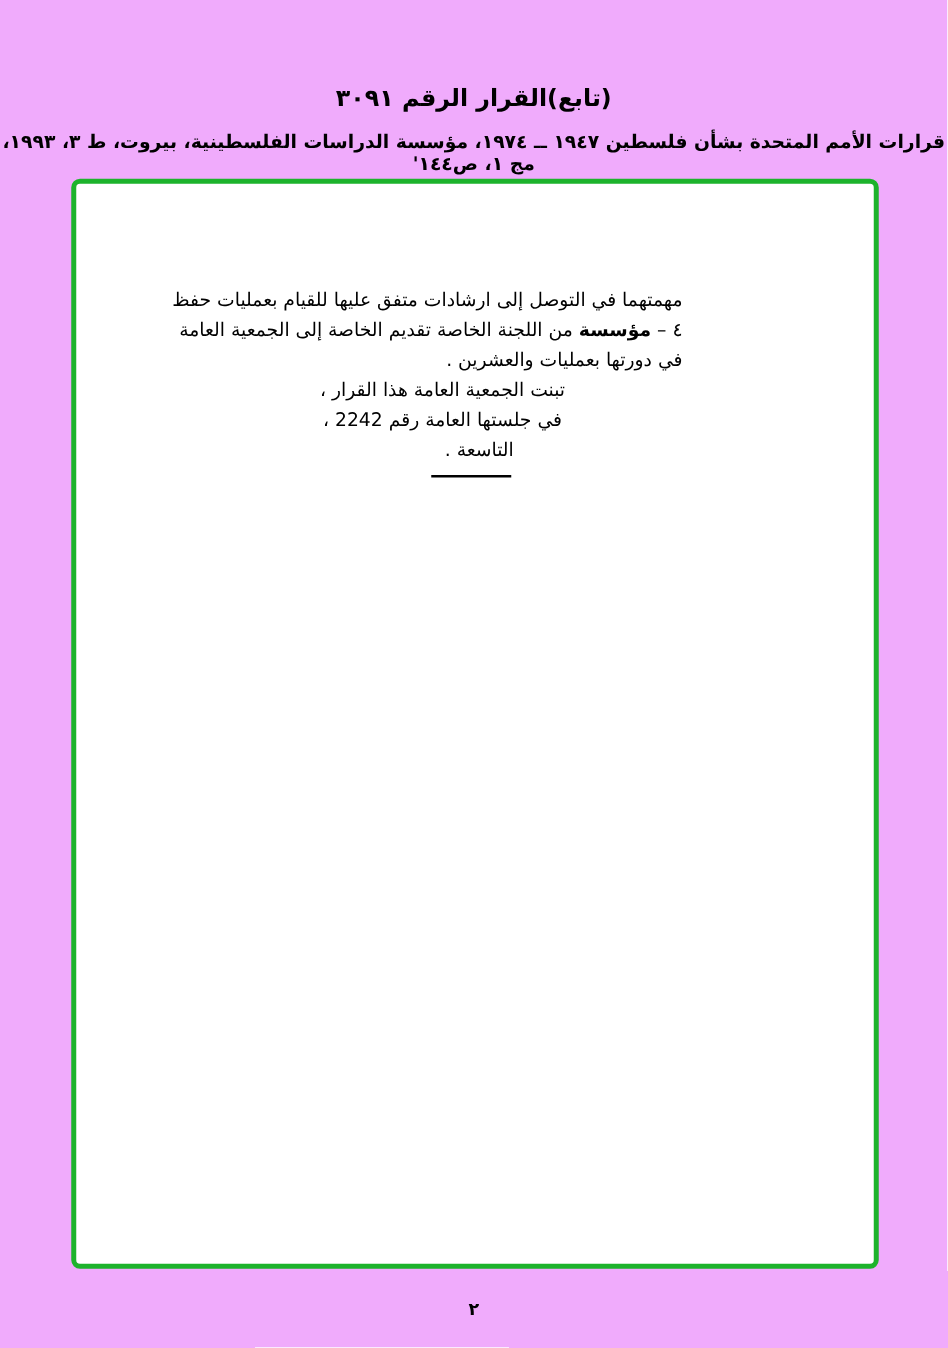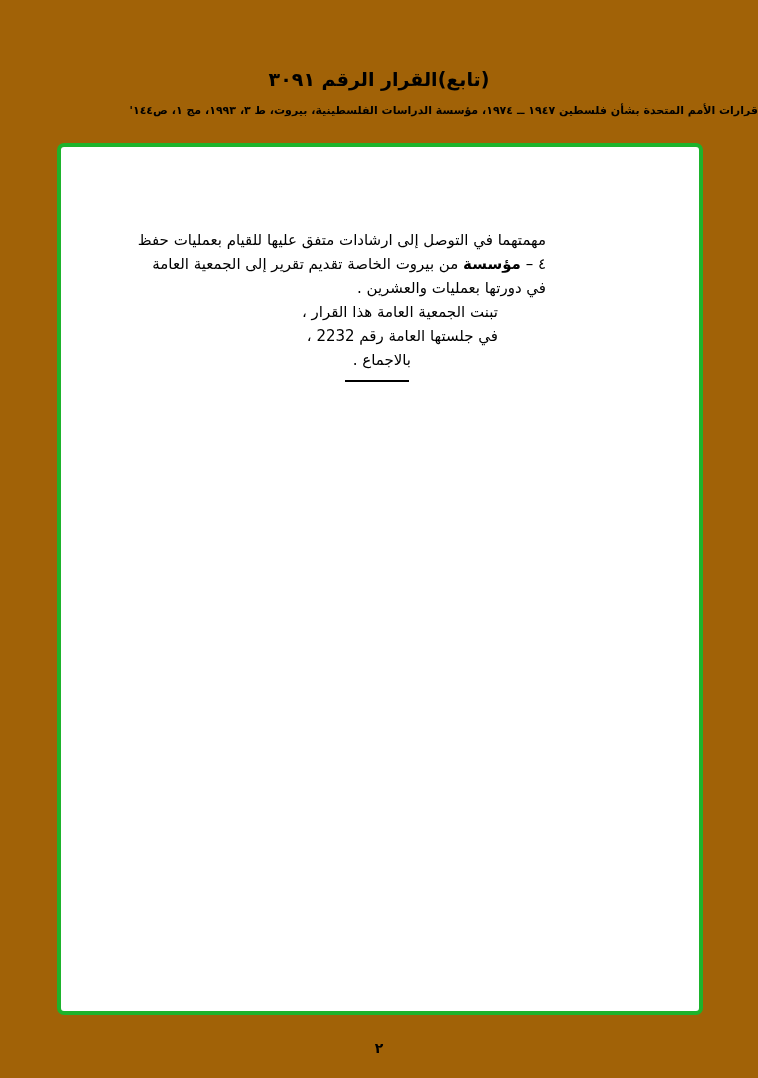--- a/index.html
+++ b/index.html
@@ -1,21 +1,21 @@
 <!DOCTYPE html>
 <html><head>
 <meta charset="utf-8">
 <style>
   * { margin: 0; padding: 0; box-sizing: border-box; }
   html, body { background: #ffffff; }
   .page {
     position: relative;
     width: 758px;
     height: 1078px;
-    background: #a16207;
+    background: #f0abfc;
     font-family: "DejaVu Sans", sans-serif;
     color: #000000;
     overflow: hidden;
   }
   .doc-title {
     position: absolute;
     top: 68px;
     left: 0;
     width: 100%;
     text-align: center;
@@ -23,23 +23,23 @@
     font-size: 19px;
     font-weight: bold;
     color: #000000;
     letter-spacing: 0.5px;
   }
   .doc-source {
     position: absolute;
     top: 104px;
     left: 0;
     width: 100%;
-    text-align: right;
+    text-align: center;
     direction: rtl;
-    font-size: 11px;
+    font-size: 15px;
     font-weight: bold;
     color: #000000;
   }
   .doc-frame {
     position: absolute;
     left: 57px;
     top: 143px;
     width: 646px;
     height: 872px;
     border: 4px solid #1db32c;
@@ -52,21 +52,21 @@
     top: 206px;
     width: 336px;
     direction: rtl;
     text-align: right;
     font-size: 15px;
     line-height: 24px;
     color: #000000;
     margin-top: 22px;
   }
   .body-line { white-space: nowrap; }
-  .indent-1 { padding-left: 0; padding-right: 48px; }
+  .indent-1 { padding-left: 0; padding-right: 48px; text-align: center; }
   .indent-2 { padding-right: 135px; }
   .bold { font-weight: bold; }
   .closing-rule {
     width: 64px;
     border-top: 2px solid #000000;
     margin-top: 8px;
     margin-right: 137px;
   }
   .page-number {
     position: absolute;
@@ -88,24 +88,24 @@
 
   <div class="doc-source">قرارات الأمم المتحدة بشأن فلسطين ١٩٤٧ ــ ١٩٧٤، مؤسسة الدراسات الفلسطينية، بيروت، ط ٣، ١٩٩٣، مج ١، ص١٤٤'</div>
 
   <div class="doc-frame" style="border-color: rgb(29, 179, 44);"></div>
 
   <div class="body-text">
     <div class="body-line">مهمتهما في التوصل إلى ارشادات متفق عليها للقيام بعمليات حفظ</div>
     <div class="body-line">
       <span>٤ –</span>
       <span class="bold">مؤسسة</span>
-      <span>من بيروت الخاصة تقديم تقرير إلى الجمعية العامة</span>
+      <span>من اللجنة الخاصة تقديم الخاصة إلى الجمعية العامة</span>
     </div>
     <div class="body-line">في دورتها بعمليات والعشرين .</div>
     <div class="body-line indent-1">تبنت الجمعية العامة هذا القرار ،</div>
-    <div class="body-line indent-1">في جلستها العامة رقم 2232 ،</div>
-    <div class="body-line indent-2">بالاجماع .</div>
+    <div class="body-line indent-1">في جلستها العامة رقم 2242 ،</div>
+    <div class="body-line indent-2">التاسعة .</div>
     <div class="closing-rule"></div>
   </div>
 
   <div class="page-number">٢</div>
 
 </div>
 
 </body></html>

